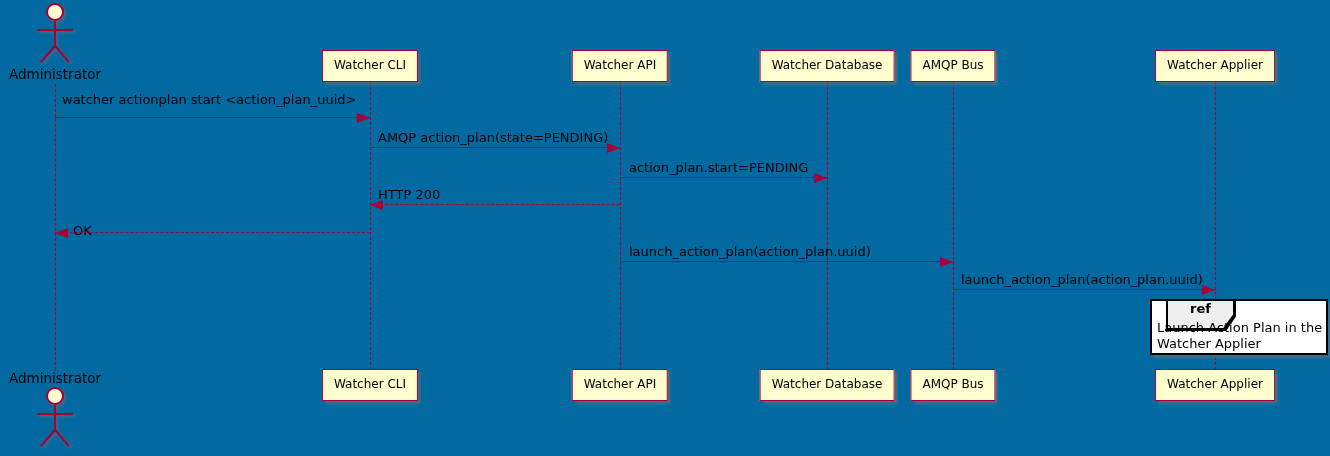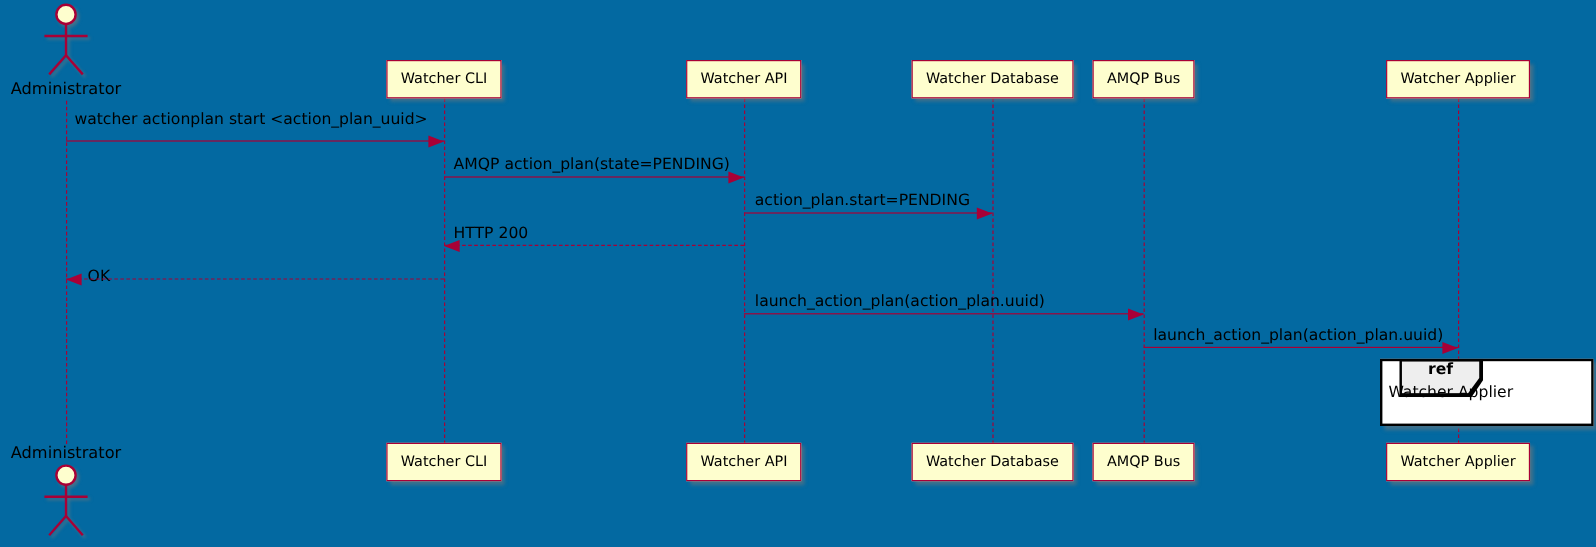--- a/index.html
+++ b/index.html
@@ -118,20 +118,21 @@
     <div class="msg-label" style="left:961px; top:273px">launch_action_plan(action_plan.uuid)</div>
     <div class="msg-line solid" style="left:953px; top:289px; width:262px"></div>
     <div class="arrowhead right" style="left:1202px; top:285px"></div>
   </div>
 
   <div class="ref-box" style="left:1150px; top:299px; width:178px; height:56px">
     <div class="ref-tag">
       <div class="ref-tag-inner">ref</div>
     </div>
     <div class="ref-content">
+      <div>Launch Action Plan in the</div>
       <div>Watcher Applier</div>
     </div>
   </div>
 
   <div class="pbox" style="left:370px; top:369px">Watcher CLI</div>
   <div class="pbox" style="left:620px; top:369px">Watcher API</div>
   <div class="pbox" style="left:827px; top:369px">Watcher Database</div>
   <div class="pbox" style="left:953px; top:369px">AMQP Bus</div>
   <div class="pbox" style="left:1215px; top:369px">Watcher Applier</div>
 

